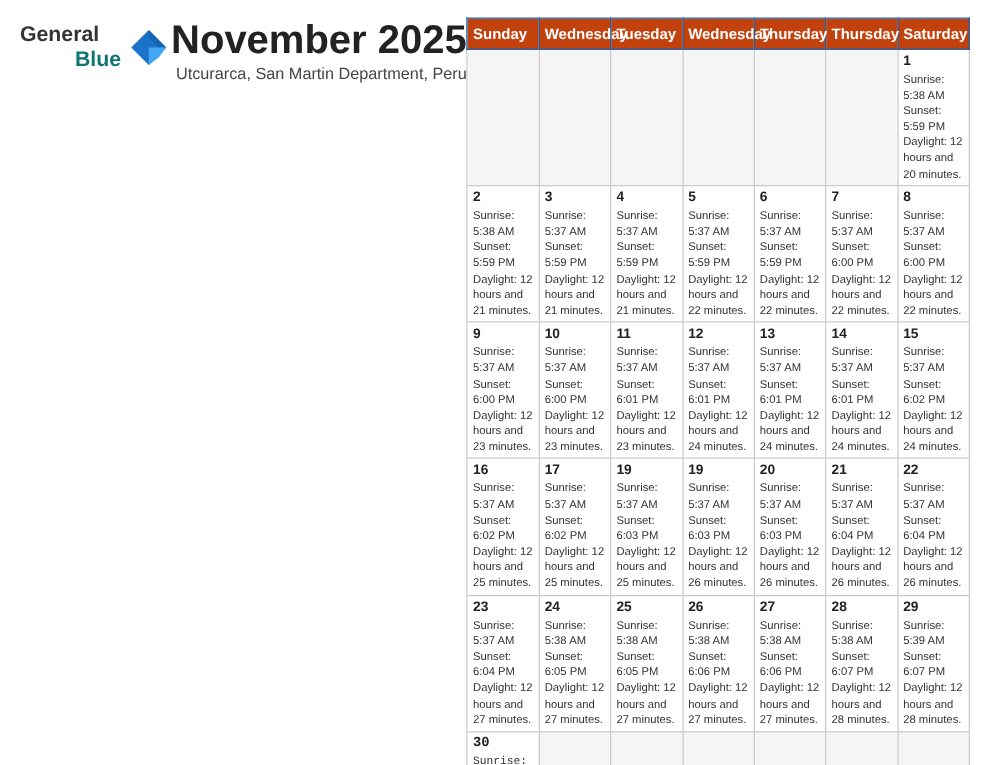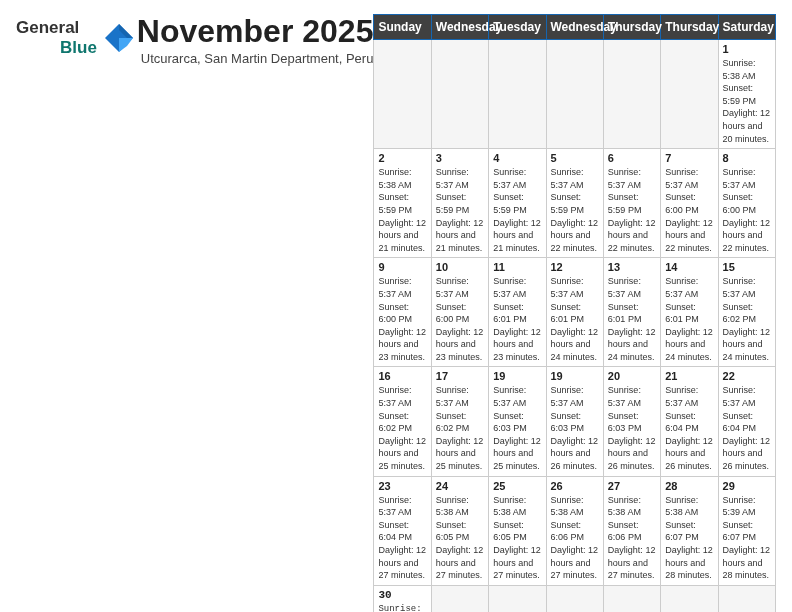--- a/index.html
+++ b/index.html
@@ -47,21 +47,21 @@
       margin-top: 2px;
     }
     .calendar {
       flex: 1;
       border: 1px solid #ccc;
       border-collapse: collapse;
       width: 100%;
       table-layout: fixed;
     }
     .calendar thead tr th {
-      background: #404040;
+      background: #c2410c;
       color: #fff;
       font-size: 12px;
       font-weight: bold;
       padding: 5px 4px;
       text-align: left;
       border: 1px solid #1565b0;
     }
     .calendar tbody tr td {
       border: 1px solid #ccc;
       vertical-align: top;

